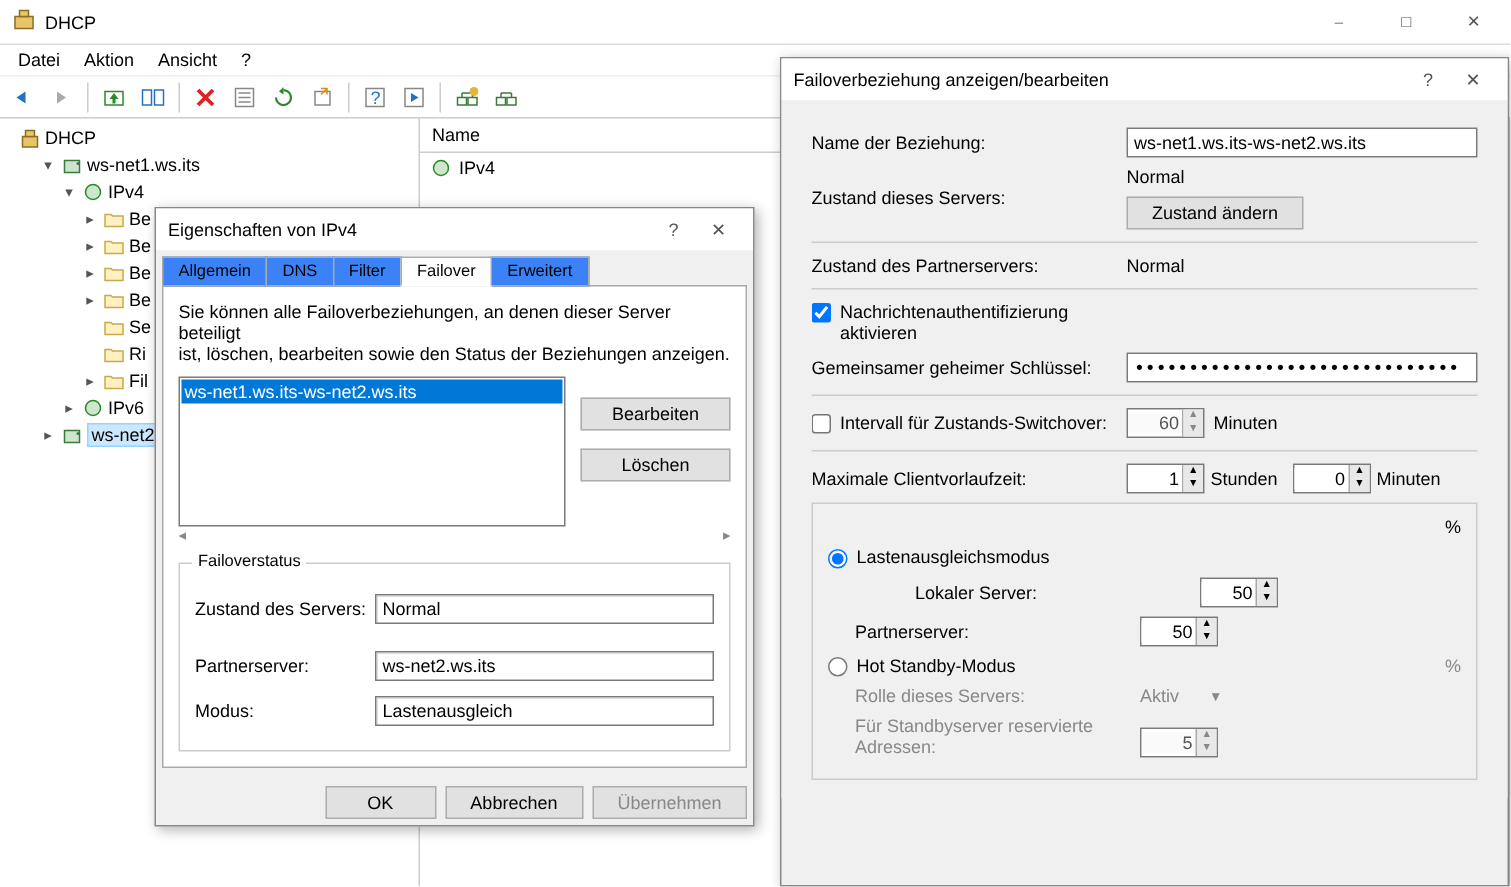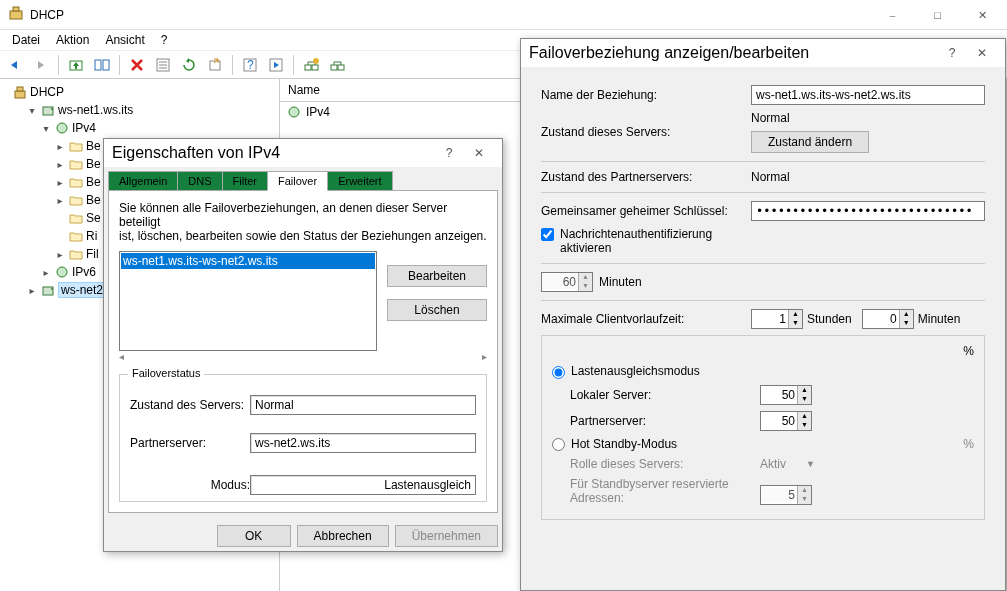--- a/index.html
+++ b/index.html
@@ -22,28 +22,28 @@
 .tree-item .tw { width: 12px; text-align: center; font-size:10px; color:#555;}
 .tree-item.sel span.lbl { background: #cce8ff; border:1px solid #99d1ff; padding:0 2px;}
 .in1 { padding-left: 8px; }
 .in2 { padding-left: 22px; }
 .in3 { padding-left: 36px; }
 .in4 { padding-left: 50px; }
 .ic { width:16px; height:16px; display:inline-flex; align-items:center; justify-content:center; }
 
 .dialog { position: absolute; background: #f0f0f0; border: 1px solid #888; box-shadow: 2px 2px 8px rgba(0,0,0,.3); }
 .dialog .dlg-title { height: 28px; display: flex; align-items: center; padding: 0 8px; background: #fff;}
-.dialog .dlg-title .t { flex: 1; font-size:16px;}
+.dialog .dlg-title .t { flex: 1; font-size:12px;}
 .dialog .dlg-title .dlg-btn { width: 30px; text-align: center; color: #555; font-size:12px;}
 .tabstrip { display: flex; background:#f0f0f0; padding: 4px 4px 0 4px; }
-.tab { padding: 3px 10px; border: 1px solid #aaa; background: #15803d; margin-right: -1px; font-size:11px;}
+.tab { padding: 3px 10px; border: 1px solid #aaa; background: #3b82f6; margin-right: -1px; font-size:11px;}
 .tab.active { background: #fff; border-bottom: 1px solid #fff; position:relative; z-index:2;}
 .tabbody { background: #fff; border: 1px solid #aaa; margin: -1px 4px 4px 4px; padding: 10px; }
 .btn { background: #e1e1e1; border: 1px solid #adadad; padding: 3px 16px; }
-.fieldset { border: 1px solid #ccc; padding: 14px 10px 0; margin-top:12px; position:relative;}
+.fieldset { border: 1px solid #ccc; padding: 14px 10px 10px; margin-top:12px; position:relative;}
 .fieldset .legend { position:absolute; top:-8px; left:8px; background:#fff; padding:0 4px; font-size:11px;}
 .field-row { display:flex; align-items:center; margin:6px 0; }
 .field-row .label { width: 120px; }
 .ro-input { flex:1; background:#fff; border:1px solid #7a7a7a; height:20px; padding:2px 4px; box-shadow: inset 1px 1px 0 #ddd;}
 .inputbox { background:#fff; border:1px solid #7a7a7a; height:20px; padding:2px 4px; }
 .spinner { display:inline-flex; align-items:center; border:1px solid #7a7a7a; height:20px; background:#fff;}
 .spinner input{ width:36px; border:none; text-align:right; padding-right:2px; font-size:12px; outline:none;}
 .spinner .sp-btns { width:14px; height:18px; display:flex; flex-direction:column; border-left:1px solid #aaa;}
 .spinner .sp-btns div{flex:1; font-size:7px; text-align:center; line-height:8px; background:#e8e8e8;}
 .disabled { color:#888;}
@@ -325,21 +325,21 @@
     <div class="fieldset">
       <div class="legend">Failoverstatus</div>
       <div class="field-row">
           <span class="label">Zustand des Servers:</span>
           <div class="ro-input">Normal</div>
         </div>
       <div class="field-row" style="margin-top:18px;">
           <span class="label">Partnerserver:</span>
           <div class="ro-input">ws-net2.ws.its</div>
         </div>
-      <div class="field-row" style="margin-top:22px;text-align:right;">
+      <div class="field-row" style="margin-top:10px;">
           <span class="label">Modus:</span>
           <div class="ro-input">Lastenausgleich</div>
         </div>
     </div>
   </div>
   <div class="dlg-buttons">
     <button class="btn" style="min-width:74px;">OK</button>
     <button class="btn" style="min-width:74px;">Abbrechen</button>
     <button class="btn disabled" style="min-width:74px;">Übernehmen</button>
   </div>
@@ -366,29 +366,30 @@
       </div>
     </div>
     <div class="hr"></div>
     <div class="row">
         <span class="lbl">Zustand des Partnerservers:</span>
         <span>Normal</span>
       </div>
     <div class="hr"></div>
 
     <div class="row">
+        <label><input type="checkbox" checked="" style=""><span>Nachrichtenauthentifizierung</span><br><span style="margin-left:19px;">aktivieren</span></label>
+      </div>
+    <div class="row">
         <span class="lbl">Gemeinsamer geheimer Schlüssel:</span>
         <input class="inputbox" style="flex: 1 1 0%; font-family: monospace;" value="••••••••••••••••••••••••••••••">
       </div>
-    <div class="row">
-        <label><input type="checkbox" checked="" style=""><span>Nachrichtenauthentifizierung</span><br><span style="margin-left:19px;">aktivieren</span></label>
-      </div>
     <div class="hr"></div>
 
     <div class="row">
+      <label class="lbl"><input type="checkbox" style=""><span>Intervall für Zustands-Switchover:</span></label>
       <div class="spinner disabled">
           <input disabled="" value="60" style="">
           <div class="sp-btns">
             <div>▲</div>
             <div>▼</div>
           </div>
         </div>
       <span style="margin-left:6px;">Minuten</span>
     </div>
     <div class="hr"></div>
@@ -412,21 +413,21 @@
         </div>
       <span style="margin-left:4px;">Minuten</span>
     </div>
 
     <div style="border:1px solid #ccc; padding:8px 10px; margin-top:6px;">
       <div style="text-align:right;"><span class="pct">%</span></div>
       <div class="row">
           <label><input type="radio" name="mode" checked="" style=""><span>Lastenausgleichsmodus</span></label>
         </div>
       <div class="row" style="padding-left:18px;">
-          <span style="width:190px;">Lokaler Server:</span>
+          <span style="width:190px;margin-left:40px;">Lokaler Server:</span>
           <div class="spinner">
             <input value="50" style="">
             <div class="sp-btns">
               <div>▲</div>
               <div>▼</div>
             </div>
           </div>
         </div>
       <div class="row" style="padding-left:18px;">
           <span style="width:190px;">Partnerserver:</span>

